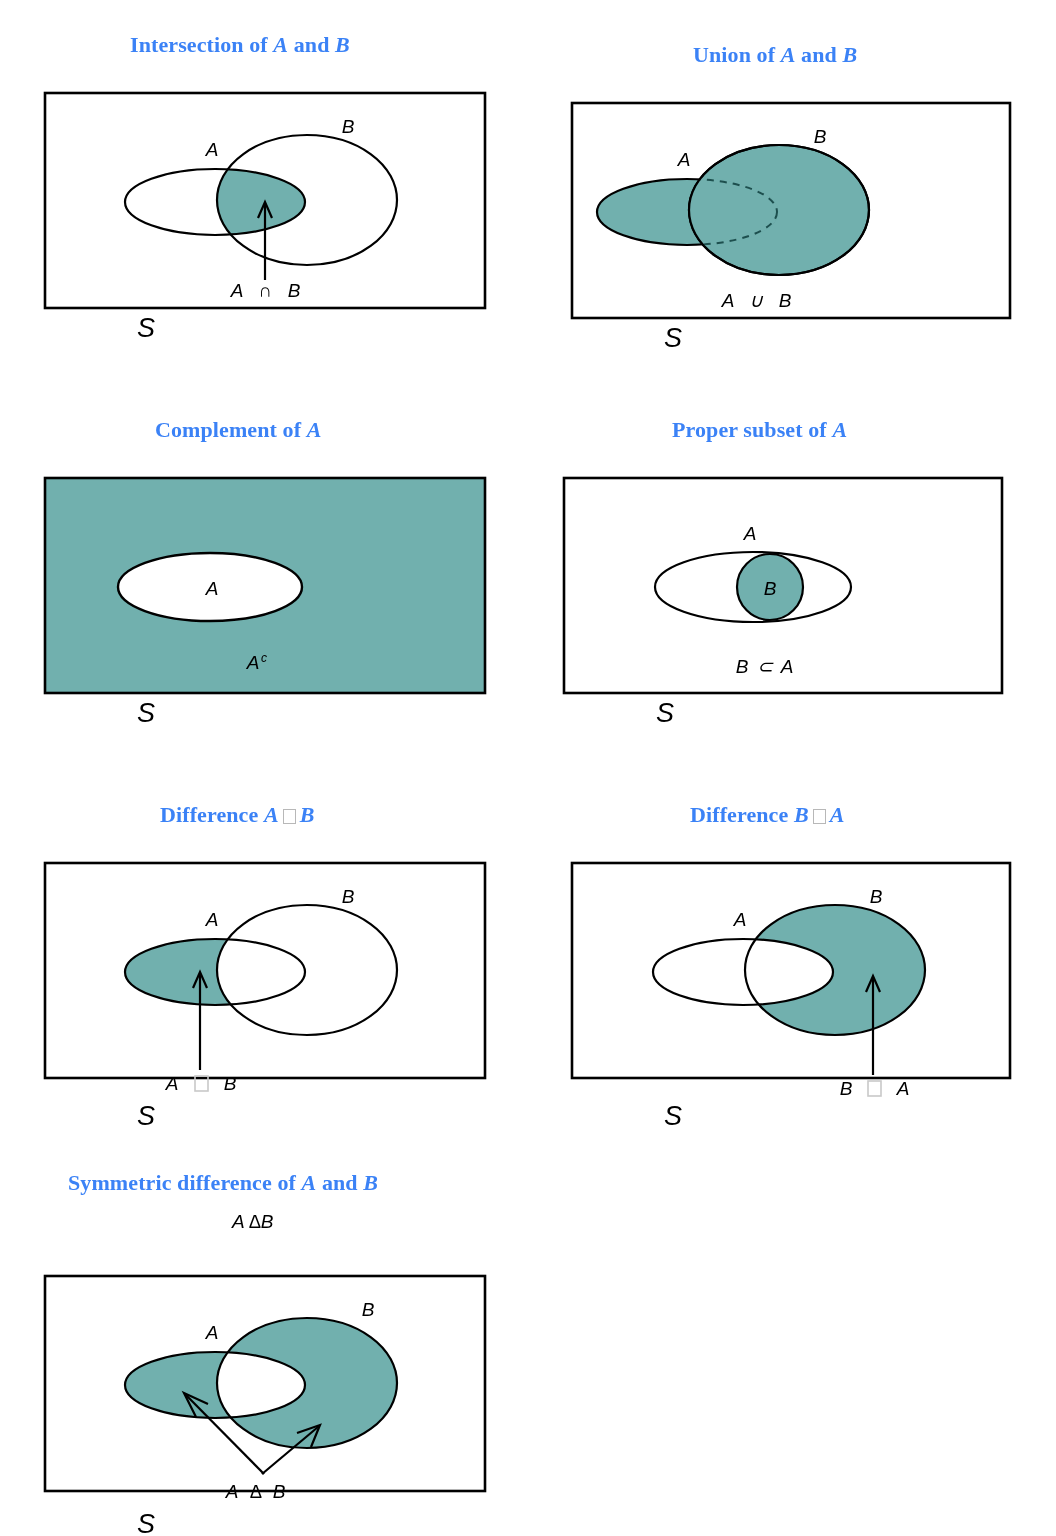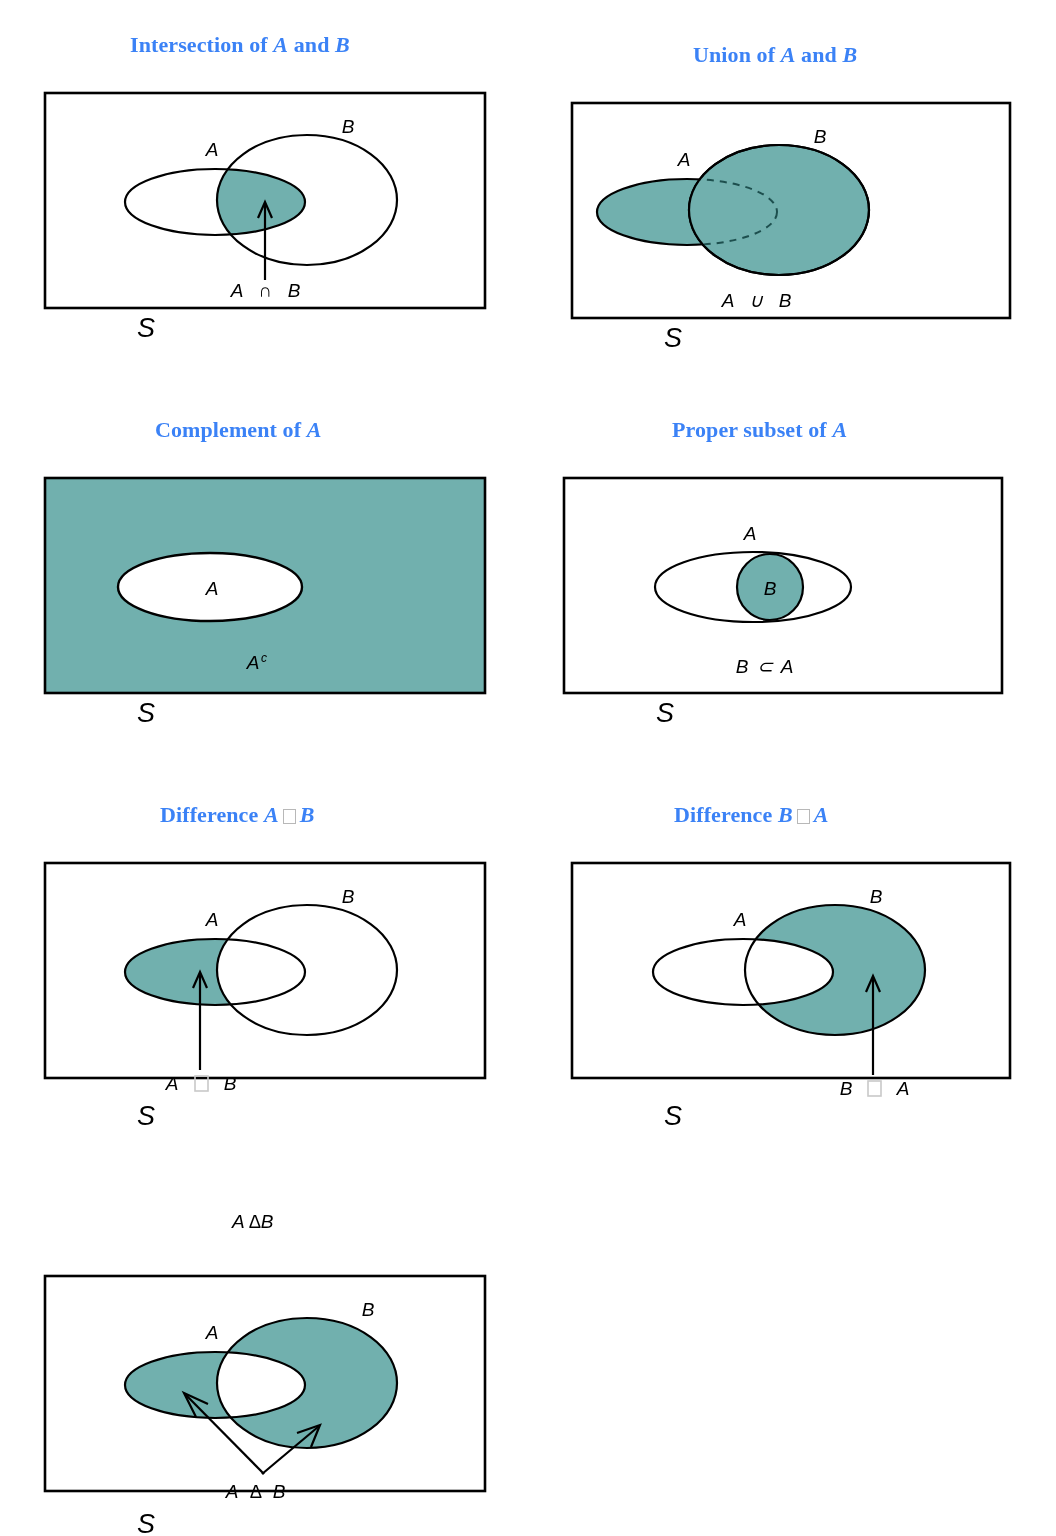--- a/index.html
+++ b/index.html
@@ -207,21 +207,21 @@
     <line class="arrowline" x1="200" y1="240" x2="200" y2="144"></line>
     <path class="arrowhead" d="M 193 158 L 200 142 L 207 158"></path>
     <text class="lbl" x="172" y="260" text-anchor="middle">A</text>
     <rect x="195" y="246" width="13" height="15" fill="none" stroke="#c9c9c9" stroke-width="1.6"></rect>
     <text class="lbl" x="230" y="260" text-anchor="middle">B</text>
     <text class="lbl-s" x="146" y="295" text-anchor="middle">S</text>
   </svg>
 </div>
 
 <div class="panel" style="left:528px; top:770px; width:528px; height:360px;">
-  <div class="panel-title" style="left:146px; top:32px;"><span>Difference </span><span class="it">B</span><span class="tofu"></span><span class="it">A</span></div>
+  <div class="panel-title" style="left:162px; top:32px;"><span>Difference </span><span class="it">B</span><span class="tofu"></span><span class="it">A</span></div>
 
   <svg width="528" height="300" style="position:absolute; left:0; top:60px;">
     <defs>
       <mask id="maskBminusA">
         <rect x="0" y="0" width="528" height="300" fill="black"></rect>
         <ellipse cx="307" cy="140" rx="90" ry="65" fill="white"></ellipse>
         <ellipse cx="215" cy="142" rx="90" ry="33" fill="black"></ellipse>
       </mask>
     </defs>
     <rect class="boxrect" x="44" y="33" width="438" height="215"></rect>
@@ -233,20 +233,21 @@
     <line class="arrowline" x1="345" y1="245" x2="345" y2="148"></line>
     <path class="arrowhead" d="M 338 162 L 345 146 L 352 162"></path>
     <text class="lbl" x="318" y="265" text-anchor="middle">B</text>
     <rect x="340" y="251" width="13" height="15" fill="none" stroke="#c9c9c9" stroke-width="1.6"></rect>
     <text class="lbl" x="375" y="265" text-anchor="middle">A</text>
     <text class="lbl-s" x="145" y="295" text-anchor="middle">S</text>
   </svg>
 </div>
 
 <div class="panel" style="left:0px; top:1148px; width:528px; height:390px;">
+  <div class="panel-title" style="left:68px; top:22px;"><span>Symmetric difference of </span><span class="it">A</span><span> and </span><span class="it">B</span></div>
   <div class="subcaption" style="left:232px; top:63px;text-align:center;">A ∆B</div>
 
   <svg width="528" height="310" style="position:absolute; left:0; top:95px;">
     <defs>
       <mask id="maskSymDiff">
         <rect x="0" y="0" width="528" height="310" fill="black"></rect>
         <ellipse cx="215" cy="142" rx="90" ry="33" fill="white"></ellipse>
         <ellipse cx="307" cy="140" rx="90" ry="65" fill="white"></ellipse>
         <g>
           <ellipse cx="215" cy="142" rx="90" ry="33" fill="black" mask="url(#maskInnerB)"></ellipse>

